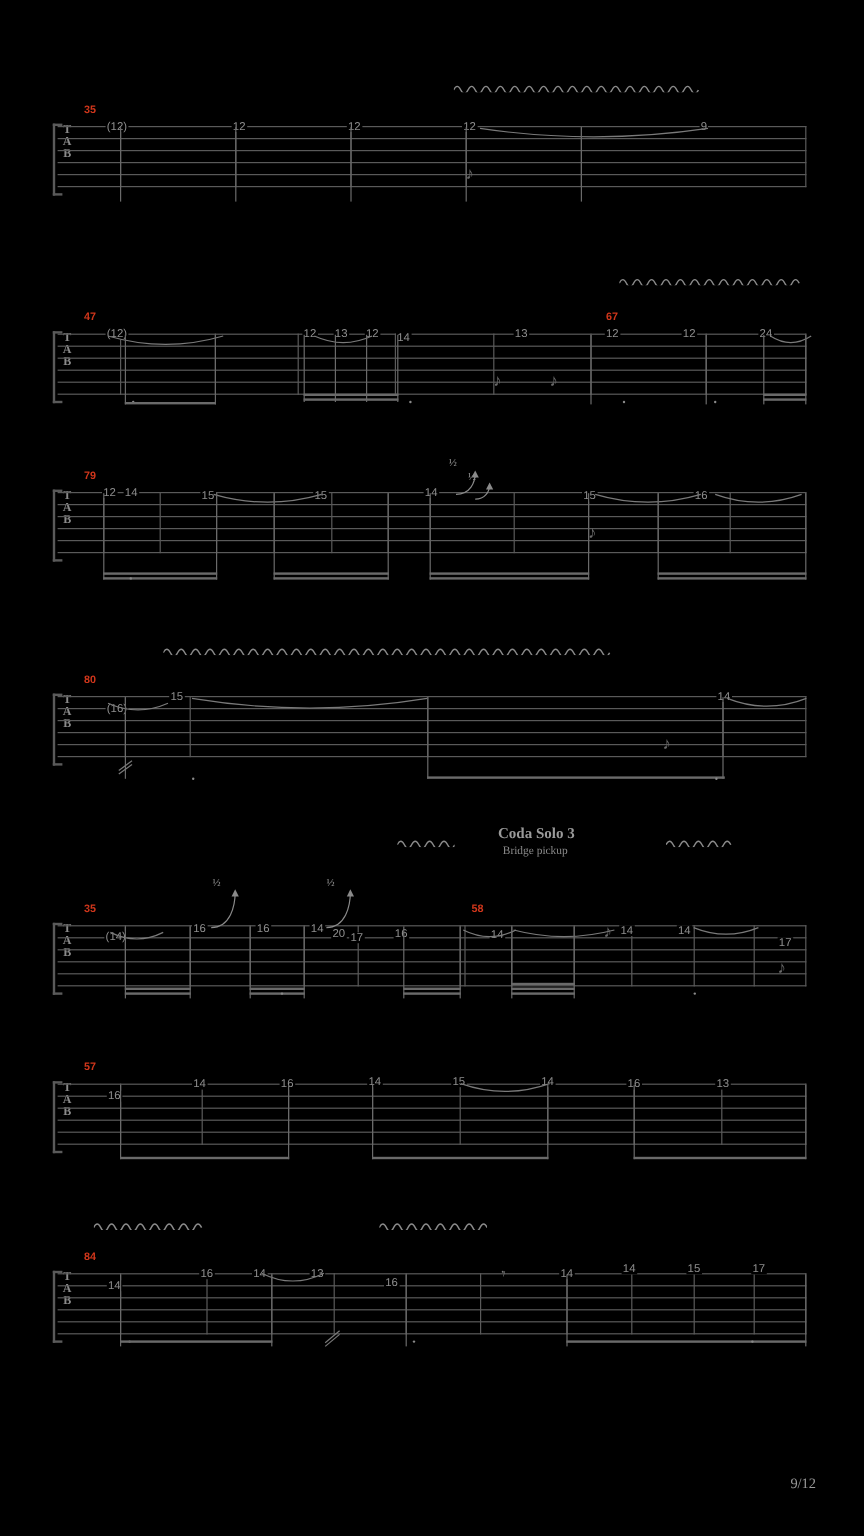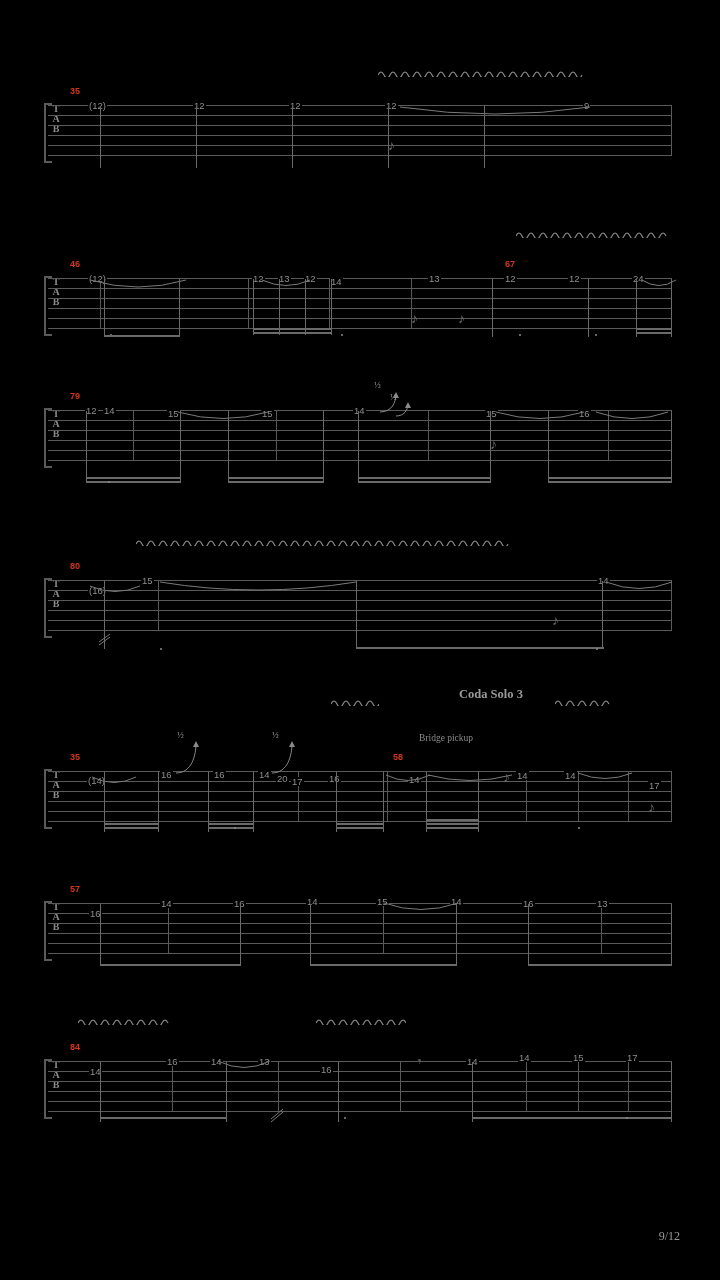--- a/index.html
+++ b/index.html
@@ -152,29 +152,27 @@
   }
 
   
   .section-title {
     position: absolute;
     font-family: "Liberation Serif", serif;
     font-size: 12.5px;
     font-weight: bold;
     color: #9a9a9a;
     white-space: nowrap;
-    margin-left: 44px;
   }
   .section-sub {
     position: absolute;
     font-family: "Liberation Serif", serif;
     font-size: 9.5px;
     color: #8a8a8a;
     white-space: nowrap;
-    margin-top: 28px;
   }
 
   
   .pagenum {
     position: absolute;
     right: 40px;
     bottom: 36px;
     font-family: "Liberation Serif", serif;
     font-size: 12px;
     color: #9a9a9a;
@@ -247,21 +245,21 @@
     <div class="vib" style="left:714px; top:-50px; width:1px;"></div>
     <div class="vib" style="left:712px; top:-48px; width:1px;"></div>
     <div class="vib" style="left:712px; top:-46px; width:1px;"></div>
     <div class="vib" style="left:712px; top:-44px; width:1px;"></div>
     <div class="vib" style="left:516px; top:-48px; width:152px;">
       <svg width="152" height="8" viewBox="0 0 152 8">
           <path d="M0 6 Q3 0 6 6 T12 6 T18 6 T24 6 T30 6 T36 6 T42 6 T48 6 T54 6 T60 6 T66 6 T72 6 T78 6 T84 6 T90 6 T96 6 T102 6 T108 6 T114 6 T120 6 T126 6 T132 6 T138 6 T144 6 T150 6" fill="none" stroke="#8a8a8a" stroke-width="1.2"></path>
         </svg>
     </div>
 
-    <div class="measnum" style="left:70px; top:-19px;">46</div>
+    <div class="measnum" style="left:70px; top:-19px;">47</div>
     <div class="measnum" style="left:505px; top:-19px;">67</div>
 
     <div class="bracket"></div>
     <div class="tabword">
         <span>T</span>
         <span>A</span>
         <span>B</span>
       </div>
 
     <div class="staff">

